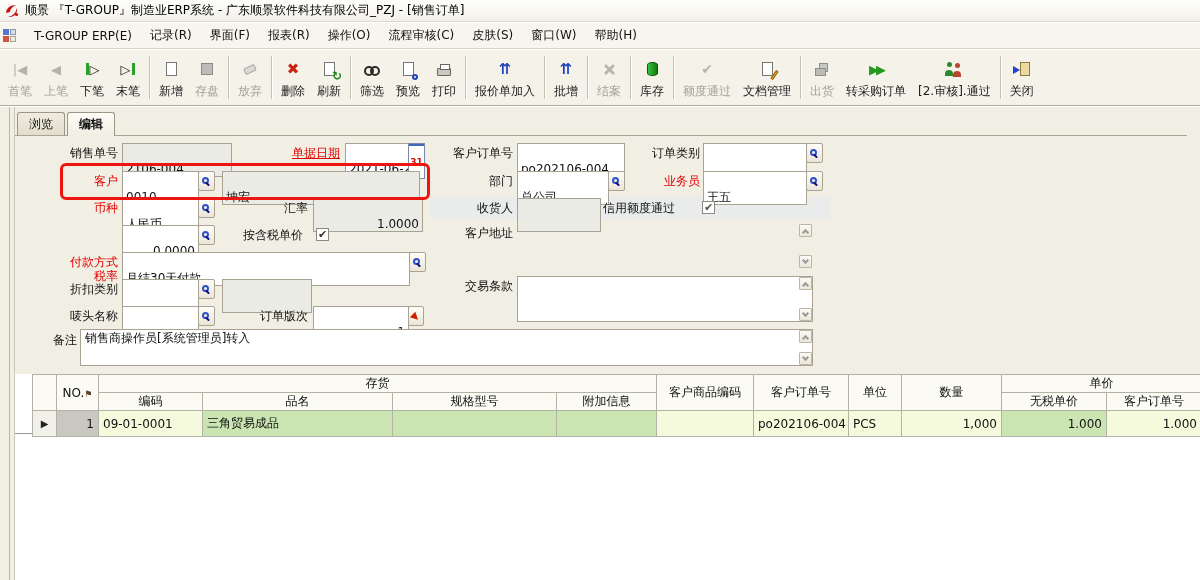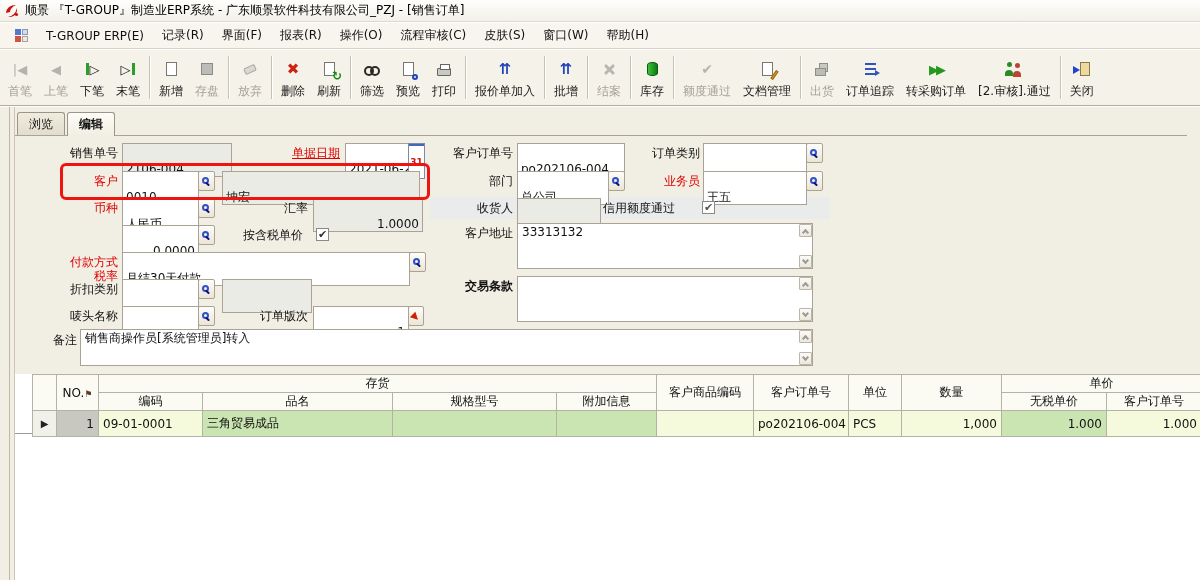--- a/index.html
+++ b/index.html
@@ -8,21 +8,21 @@
     width:1200px; height:580px; position:relative; overflow:hidden;
     font-family:"DejaVu Sans","Liberation Sans",sans-serif; font-size:12px; color:#111;
     background:#fff;
   }
   
   .titlebar{position:absolute;top:0;left:0;right:0;height:22px;background:linear-gradient(#fefefc,#f2f0e9);
     display:flex;align-items:center;gap:5px;padding-left:4px;border-bottom:1px solid #dcd8cc;}
   .title-text{font-size:12px;color:#000;}
   
   .menubar{position:absolute;top:23px;left:0;right:0;height:26px;background:#f7f5ee;
-    display:flex;align-items:center;padding-left:12px;border-bottom:1px solid #d6d2c6;}
+    display:flex;align-items:center;padding-left:0;border-bottom:1px solid #d6d2c6;}
   .mdi-icon{width:14px;height:14px;margin:0 8px 0 3px;position:relative;display:inline-block;}
   .mdi-icon i{position:absolute;width:6px;height:6px;}
   .mdi-icon .a{left:0;top:0;background:#5577cc;} .mdi-icon .b{left:7px;top:0;background:#d6dbe8;border:1px solid #8899bb;}
   .mdi-icon .c{left:0;top:7px;background:#cc5544;} .mdi-icon .d{left:7px;top:7px;background:#eceadf;border:1px solid #a9a295;}
   .menu-item{padding:4px 9px;cursor:default;}
   
   .toolbar{position:absolute;top:50px;left:0;right:0;height:56px;background:#f5f2e9;
     display:flex;align-items:stretch;padding:2px 0 2px 2px;border-bottom:1px solid #b2ada0;}
   .tbtn{display:flex;flex-direction:column;align-items:center;justify-content:flex-end;padding:3px 6px 3px;gap:4px;min-width:34px;}
   .tbtn .blab{font-size:12px;white-space:nowrap;color:#1a1a1a;}
@@ -241,26 +241,20 @@
       <span class="blab">文档管理</span>
     </div>
   <div class="tsep"></div>
   <div class="tbtn dis">
       <span class="gicon">
         <i class="boxes"></i>
       </span>
       <span class="blab">出货</span>
     </div>
   <div class="tbtn">
-      <span class="gicon">
-        <i class="tracklines"></i>
-      </span>
-      <span class="blab">订单追踪</span>
-    </div>
-  <div class="tbtn">
       <span class="gicon c-grn">▶▶</span>
       <span class="blab">转采购订单</span>
     </div>
   <div class="tbtn">
       <span class="gicon">
         <i class="people"></i>
       </span>
       <span class="blab">[2.审核].通过</span>
     </div>
   <div class="tsep"></div>
@@ -329,21 +323,20 @@
   <div class="chk" style="left:687px;top:65px;">✔</div>
 
   <span class="lbl red" style="left:13px;top:89px;width:90px;margin-top:41px;">税率</span>
   <div class="inp ar" style="left:107px;top:89px;width:77px;">0.0000</div>
   <div class="lk" style="left:183px;top:89px;">
       <span class="mag"></span>
     </div>
   <span class="lbl" style="left:228px;top:89px;width:72px;text-align:left;">按含税单价</span>
   <div class="chk dark" style="left:301px;top:92px;">✔</div>
   <span class="lbl" style="left:408px;top:87px;width:90px;">客户地址</span>
-  <div class="ta" style="left:502px;top:87px;width:296px;height:46px;">33313132</div>
   <div class="sp" style="left:784px;top:88px;height:44px;">
     <div class="spb">
         <i class="cu"></i>
       </div>
     <div class="spb">
         <i class="cd"></i>
       </div>
   </div>
 
   <span class="lbl red" style="left:13px;top:116px;width:90px;">付款方式</span>
@@ -351,21 +344,21 @@
   <div class="lk" style="left:394px;top:116px;">
       <span class="mag"></span>
     </div>
 
   <span class="lbl" style="left:13px;top:143px;width:90px;">折扣类别</span>
   <div class="inp" style="left:107px;top:143px;width:77px;"></div>
   <div class="lk" style="left:183px;top:143px;">
       <span class="mag"></span>
     </div>
   <div class="inp ro" style="left:207px;top:143px;width:90px;"></div>
-  <span class="lbl" style="left:408px;top:140px;width:90px;font-weight:bold;">交易条款</span>
+  <span class="lbl" style="left:408px;top:140px;width:90px;">交易条款</span>
   <div class="ta" style="left:502px;top:140px;width:296px;height:46px;"></div>
   <div class="sp" style="left:784px;top:141px;height:44px;">
     <div class="spb">
         <i class="cu"></i>
       </div>
     <div class="spb">
         <i class="cd"></i>
       </div>
   </div>
 

